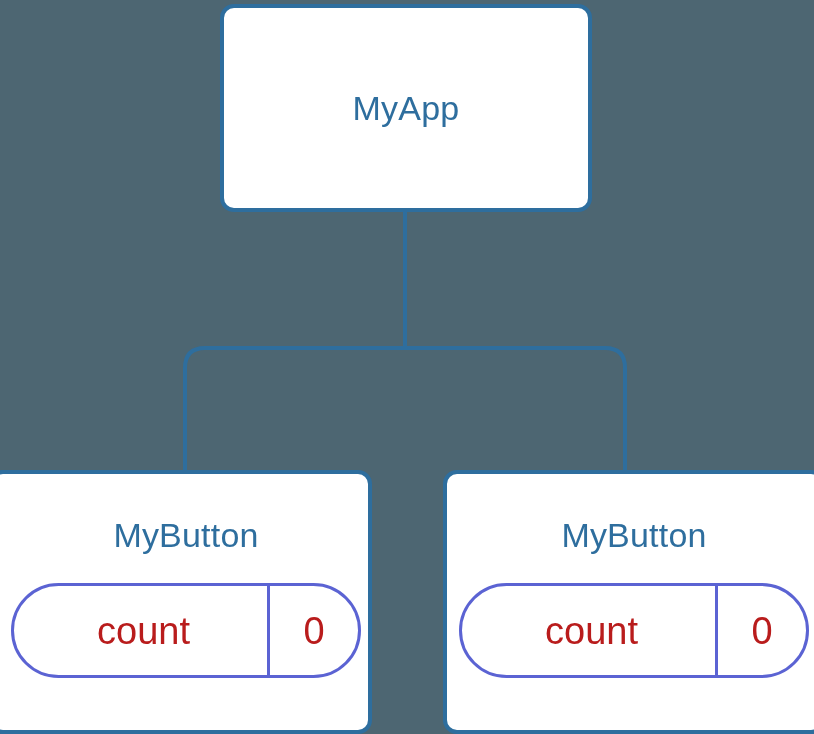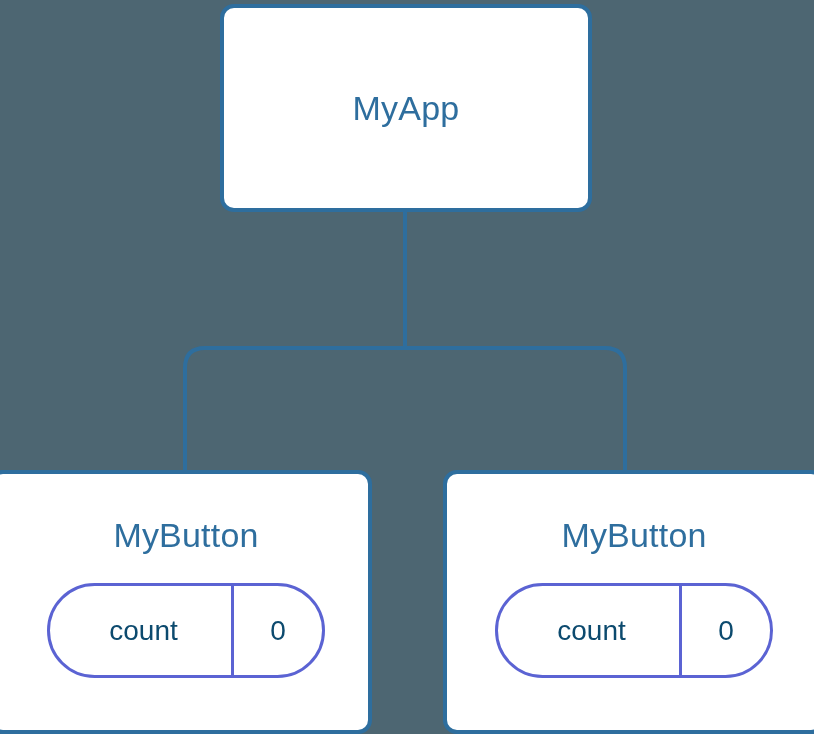--- a/index.html
+++ b/index.html
@@ -95,24 +95,25 @@
     border: 3px solid #5b63d3;
     border-radius: 48px;
     background: #ffffff;
     overflow: hidden;
   }
   .pill-key,
   .pill-val {
     display: flex;
     align-items: center;
     justify-content: center;
-    color: #0c4a6e;
-    font-size: 28px;
+    color: #b91c1c;
+    font-size: 38px;
     line-height: 1;
     white-space: nowrap;
+    margin-left: 36px;
   }
   .pill-key {
     width: 175px;
     padding-left: 6px;
   }
   .pill-val {
     width: 88px;
     border-left: 3px solid #5b63d3;
   }
 </style>

